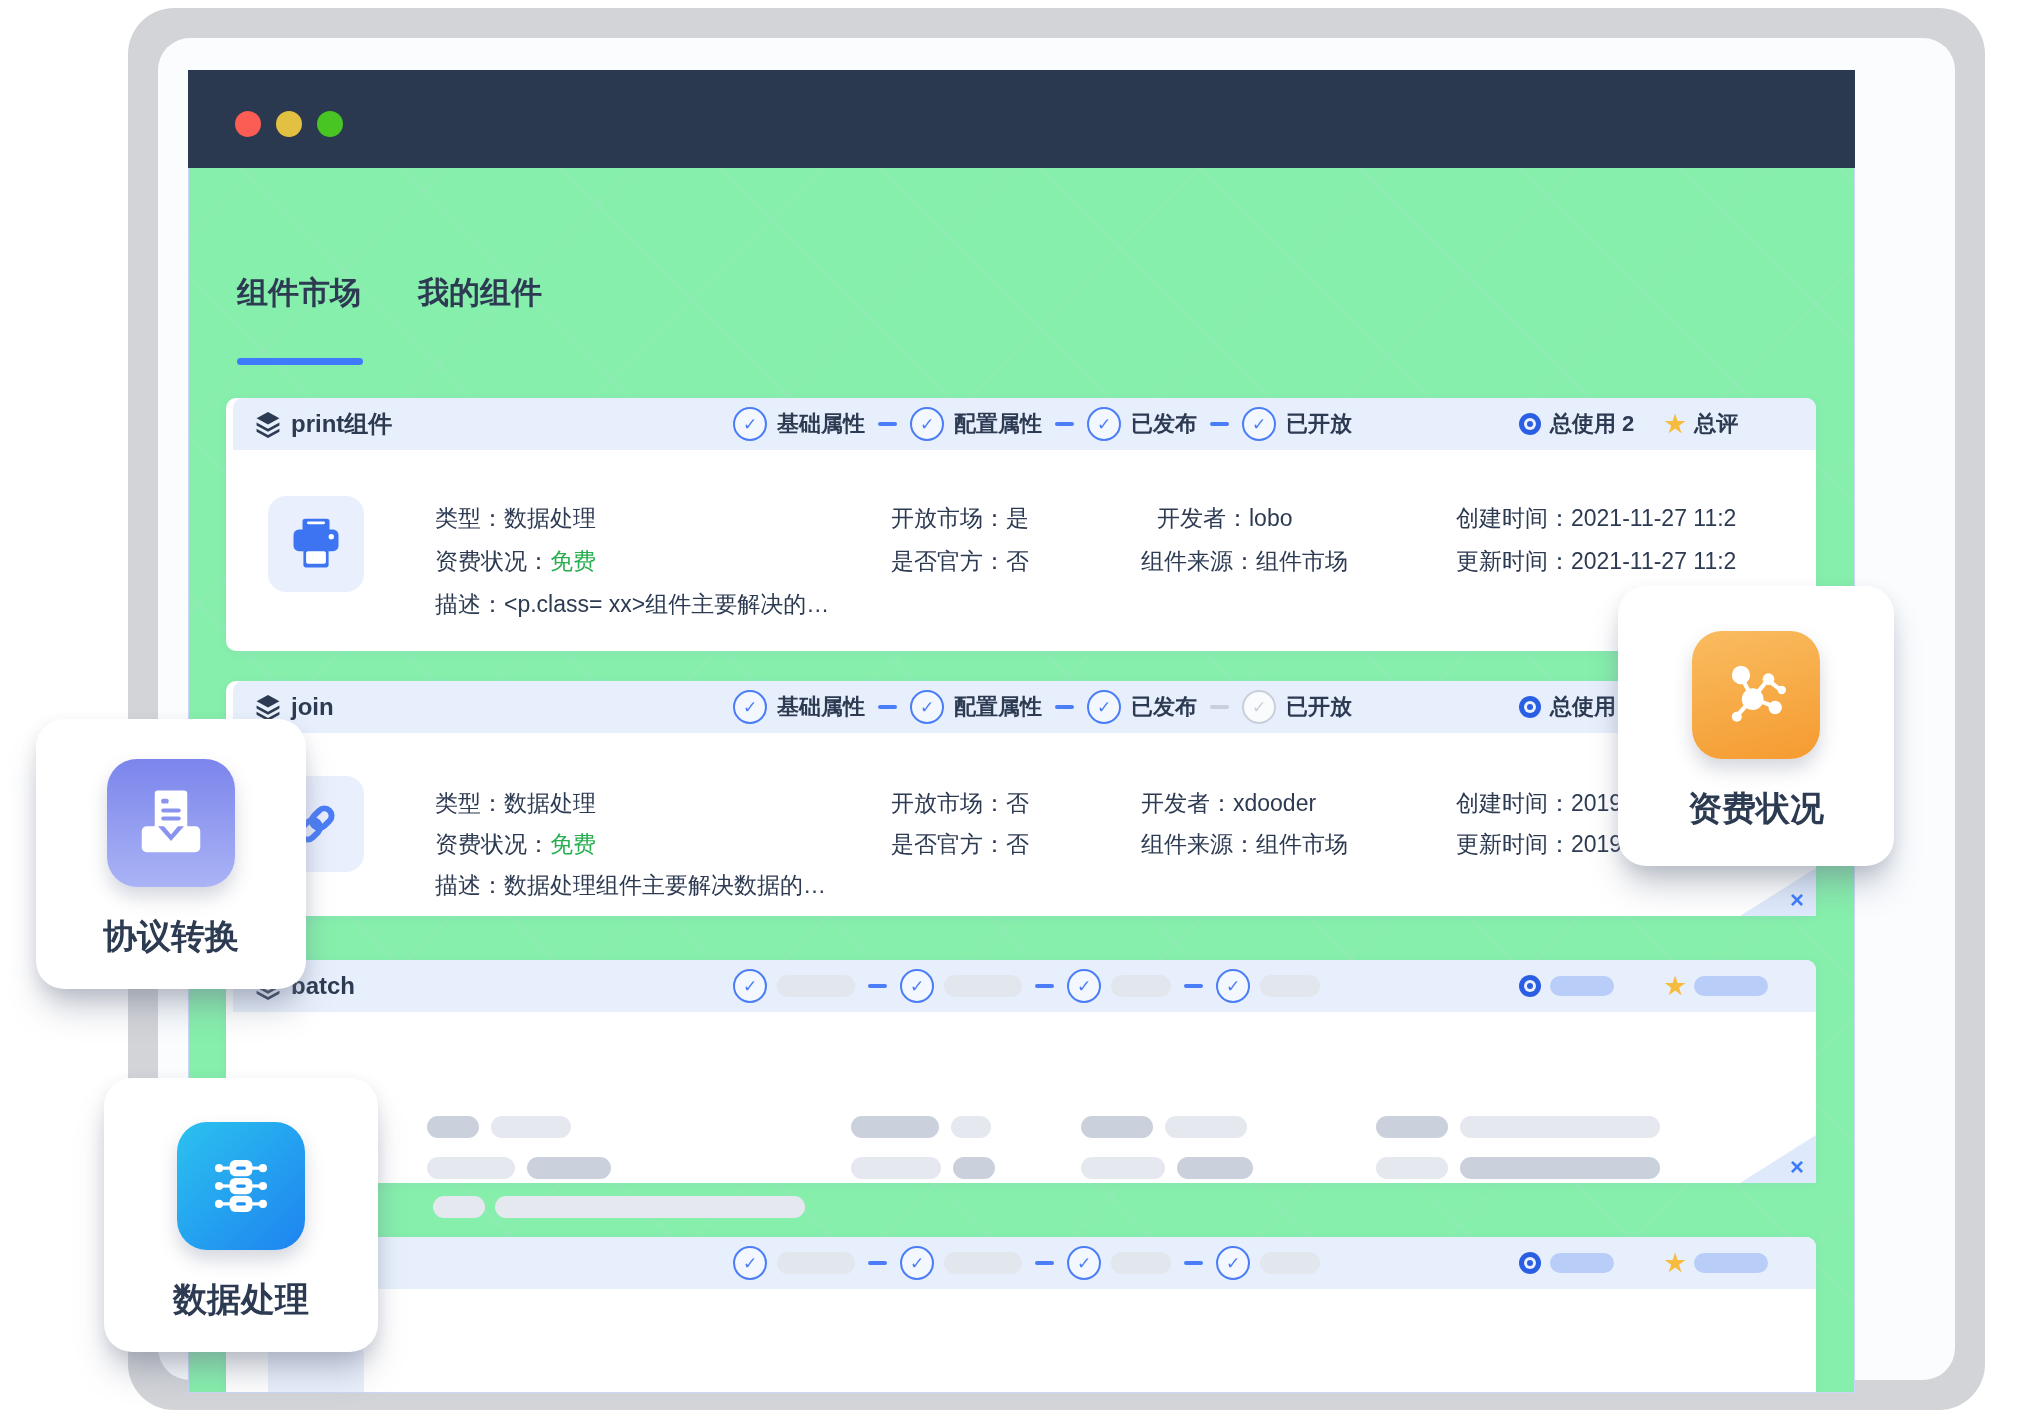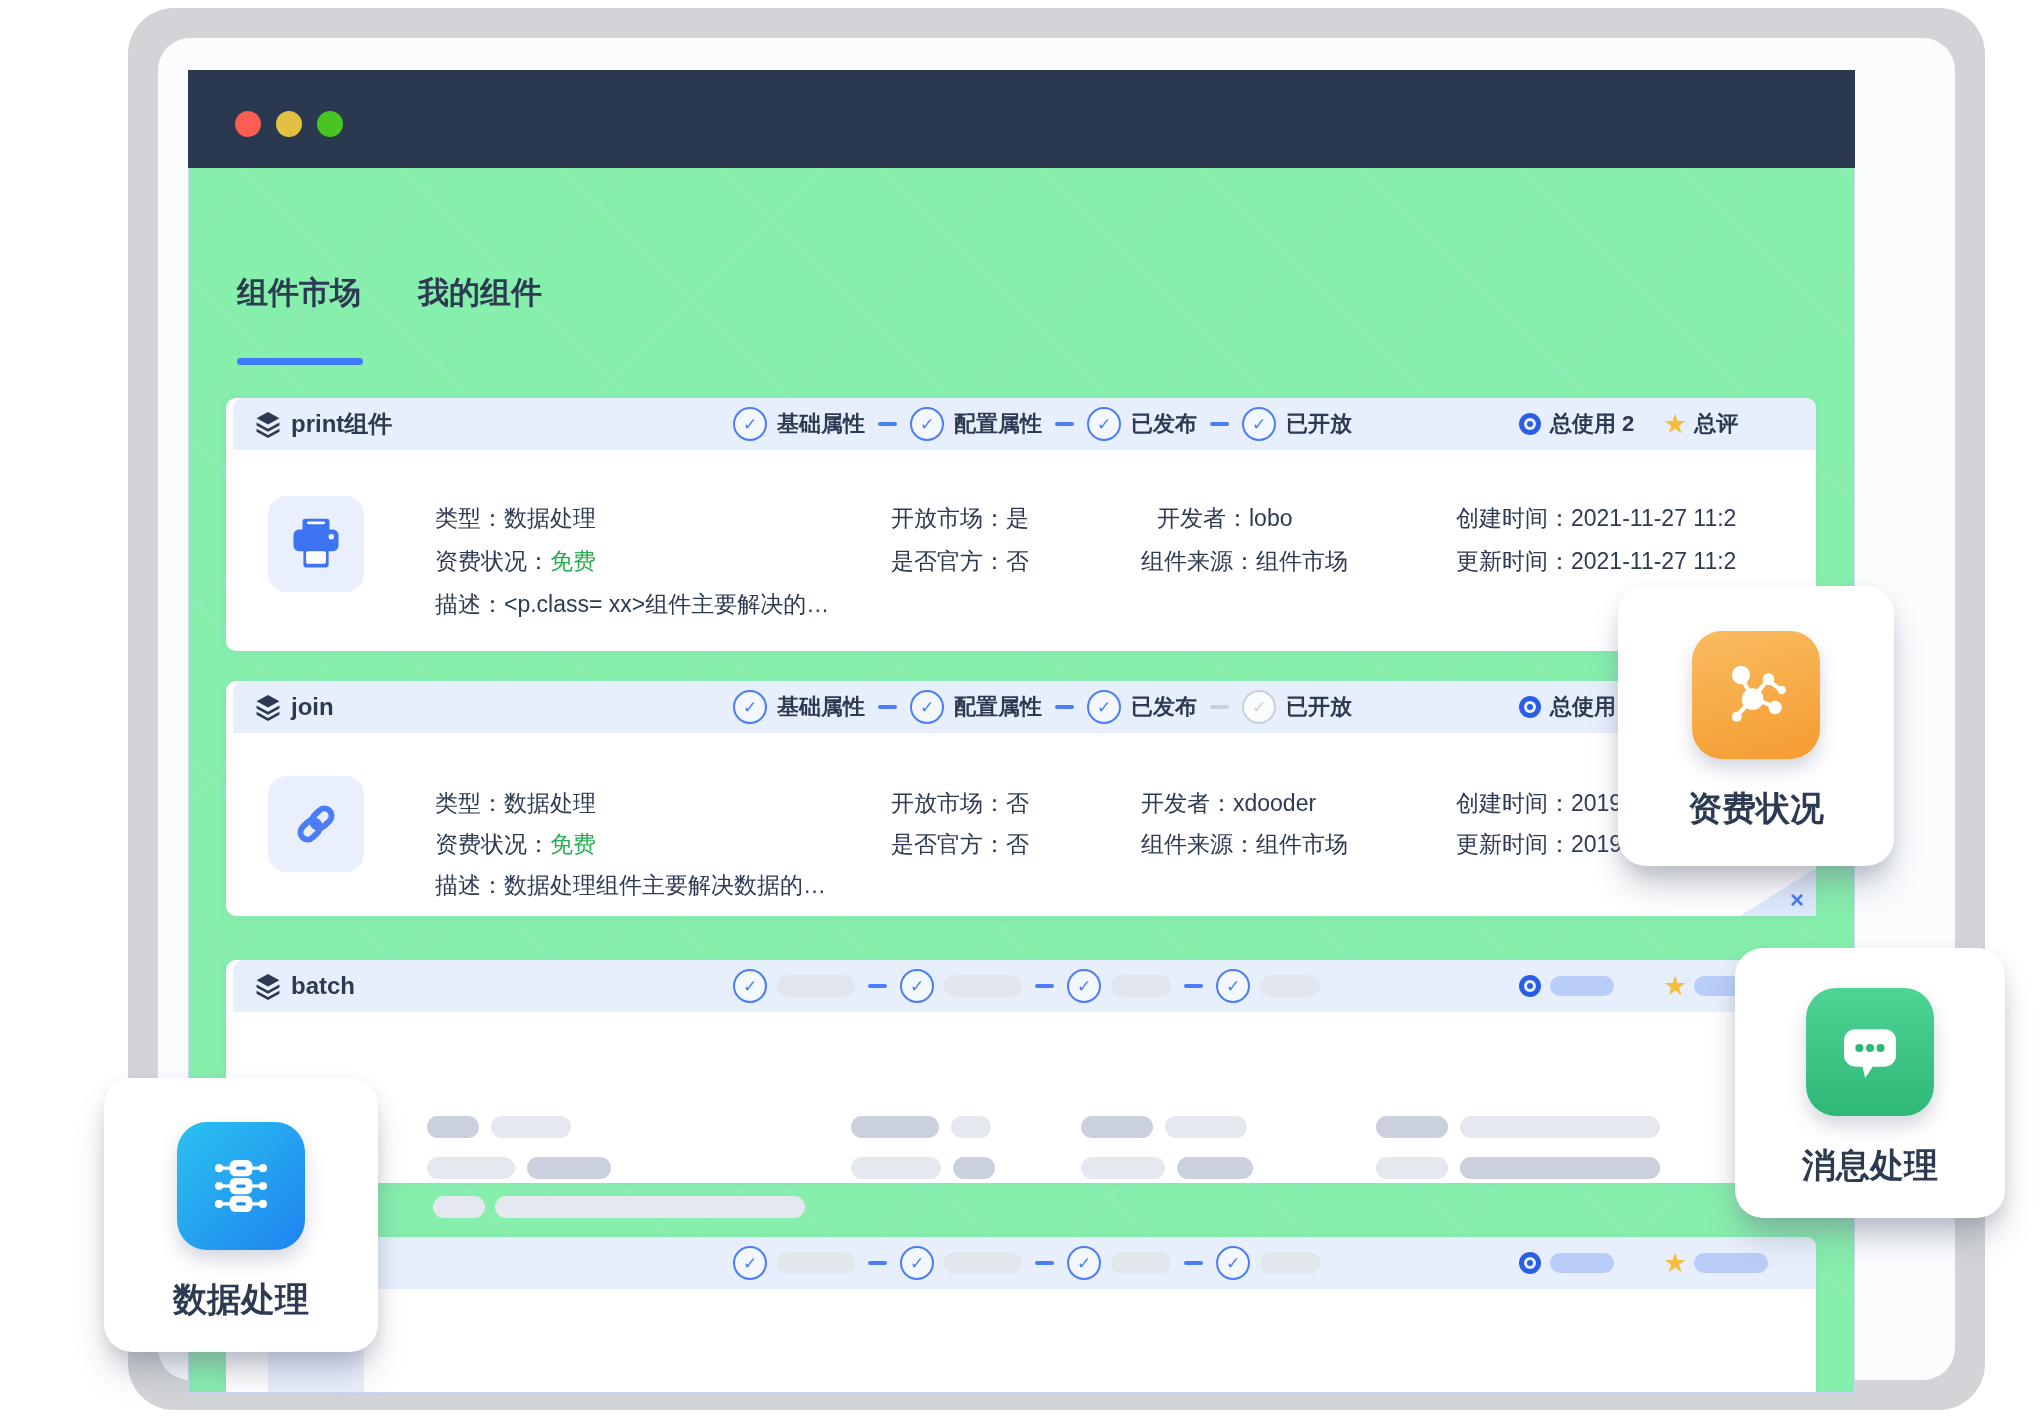--- a/index.html
+++ b/index.html
@@ -352,20 +352,34 @@
           <circle cx="44" cy="53" r="13"></circle>
             <circle cx="25" cy="74" r="6"></circle>
           <circle cx="71" cy="63" r="8"></circle>
             <circle cx="79" cy="42" r="5"></circle>
           </g>
       </svg>
     </div>
     <div class="fc-label">资费状况</div>
   </div>
 
+  <div class="float-card" style="left:36px;top:719px;width:270px;height:270px;padding-top:40px">
+    <div class="fc-icon g-purple">
+      <svg width="78" height="78" viewBox="0 0 96 96">
+        <rect x="28" y="8" width="40" height="50" rx="4" fill="#fff"></rect>
+        <rect x="36" y="18" width="9" height="6" rx="2" fill="#8A94EF"></rect>
+        <rect x="36" y="30" width="24" height="5" rx="2.5" fill="#8A94EF"></rect>
+        <rect x="36" y="40" width="24" height="5" rx="2.5" fill="#8A94EF"></rect>
+        <rect x="12" y="52" width="72" height="32" rx="6" fill="#fff"></rect>
+        <polygon points="32,52 48,70 64,52" fill="#8A94EF"></polygon>
+        <polygon points="36,48 48,62 60,48" fill="#fff"></polygon>
+      </svg>
+    </div>
+    <div class="fc-label">协议转换</div>
+  </div>
 
 
   <div class="float-card" style="left:104px;top:1078px;width:274px;height:274px;padding-top:44px">
     <div class="fc-icon g-cyan">
       <svg width="78" height="78" viewBox="0 0 96 96">
         <g stroke="#fff" stroke-width="4">
           <line x1="22" y1="26" x2="36" y2="26"></line>
             <line x1="60" y1="26" x2="74" y2="26"></line>
           <line x1="22" y1="48" x2="36" y2="48"></line>
             <line x1="60" y1="48" x2="74" y2="48"></line>
@@ -386,26 +400,14 @@
         <g fill="#1E90F0">
           <rect x="42" y="24" width="12" height="4" rx="2"></rect>
           <rect x="42" y="46" width="12" height="4" rx="2"></rect>
           <rect x="42" y="68" width="12" height="4" rx="2"></rect>
         </g>
       </svg>
     </div>
     <div class="fc-label">数据处理</div>
   </div>
 
-  <div class="float-card" style="left:1735px;top:948px;width:270px;height:270px;padding-top:40px">
-    <div class="fc-icon g-green">
-      <svg width="78" height="78" viewBox="0 0 96 96">
-        <rect x="16" y="20" width="64" height="46" rx="14" fill="#fff"></rect>
-        <polygon points="38,62 54,62 42,80" fill="#fff"></polygon>
-        <circle cx="35" cy="43" r="5" fill="#2EB877"></circle>
-        <circle cx="48" cy="43" r="5" fill="#2EB877"></circle>
-        <circle cx="61" cy="43" r="5" fill="#2EB877"></circle>
-      </svg>
-    </div>
-    <div class="fc-label">消息处理</div>
-  </div>
 
 </div>
 
 </body></html>

